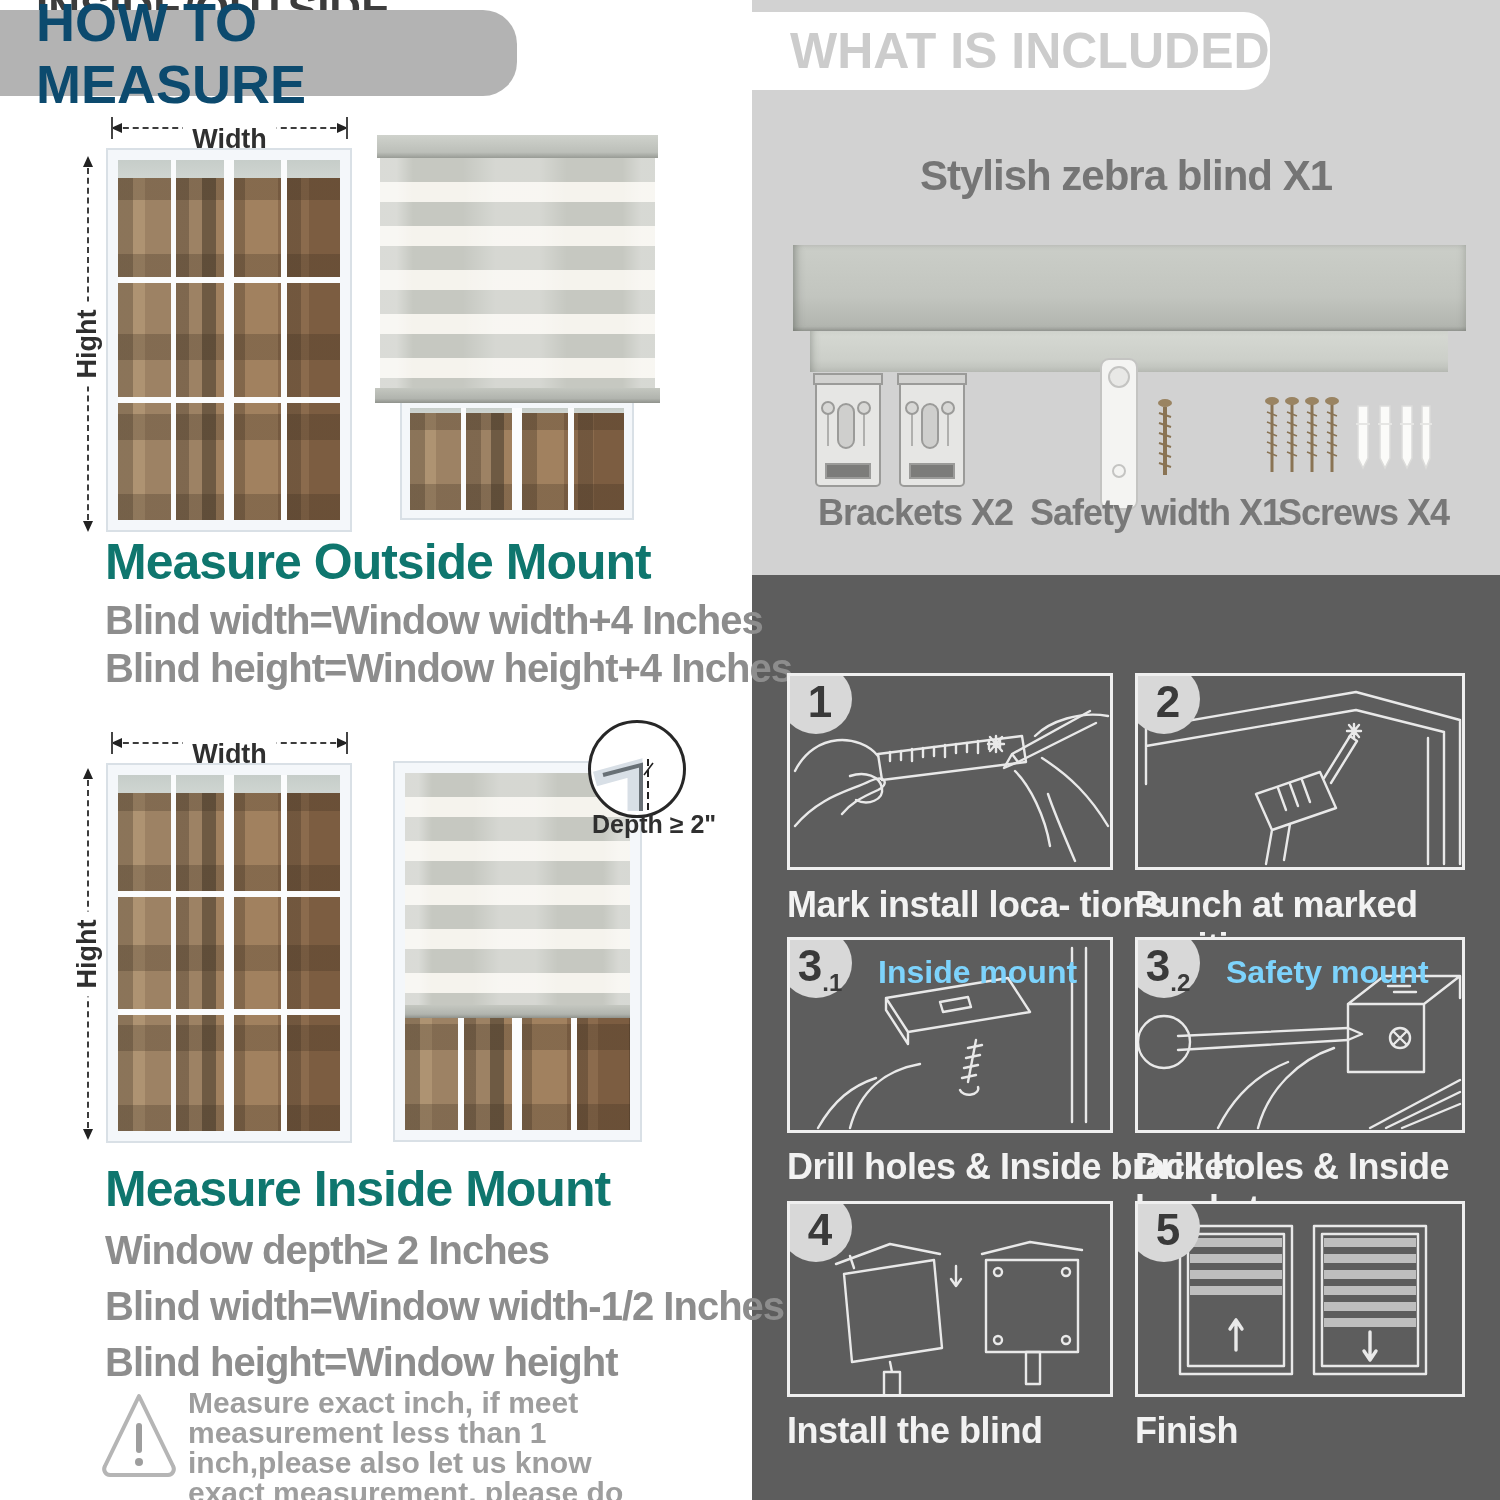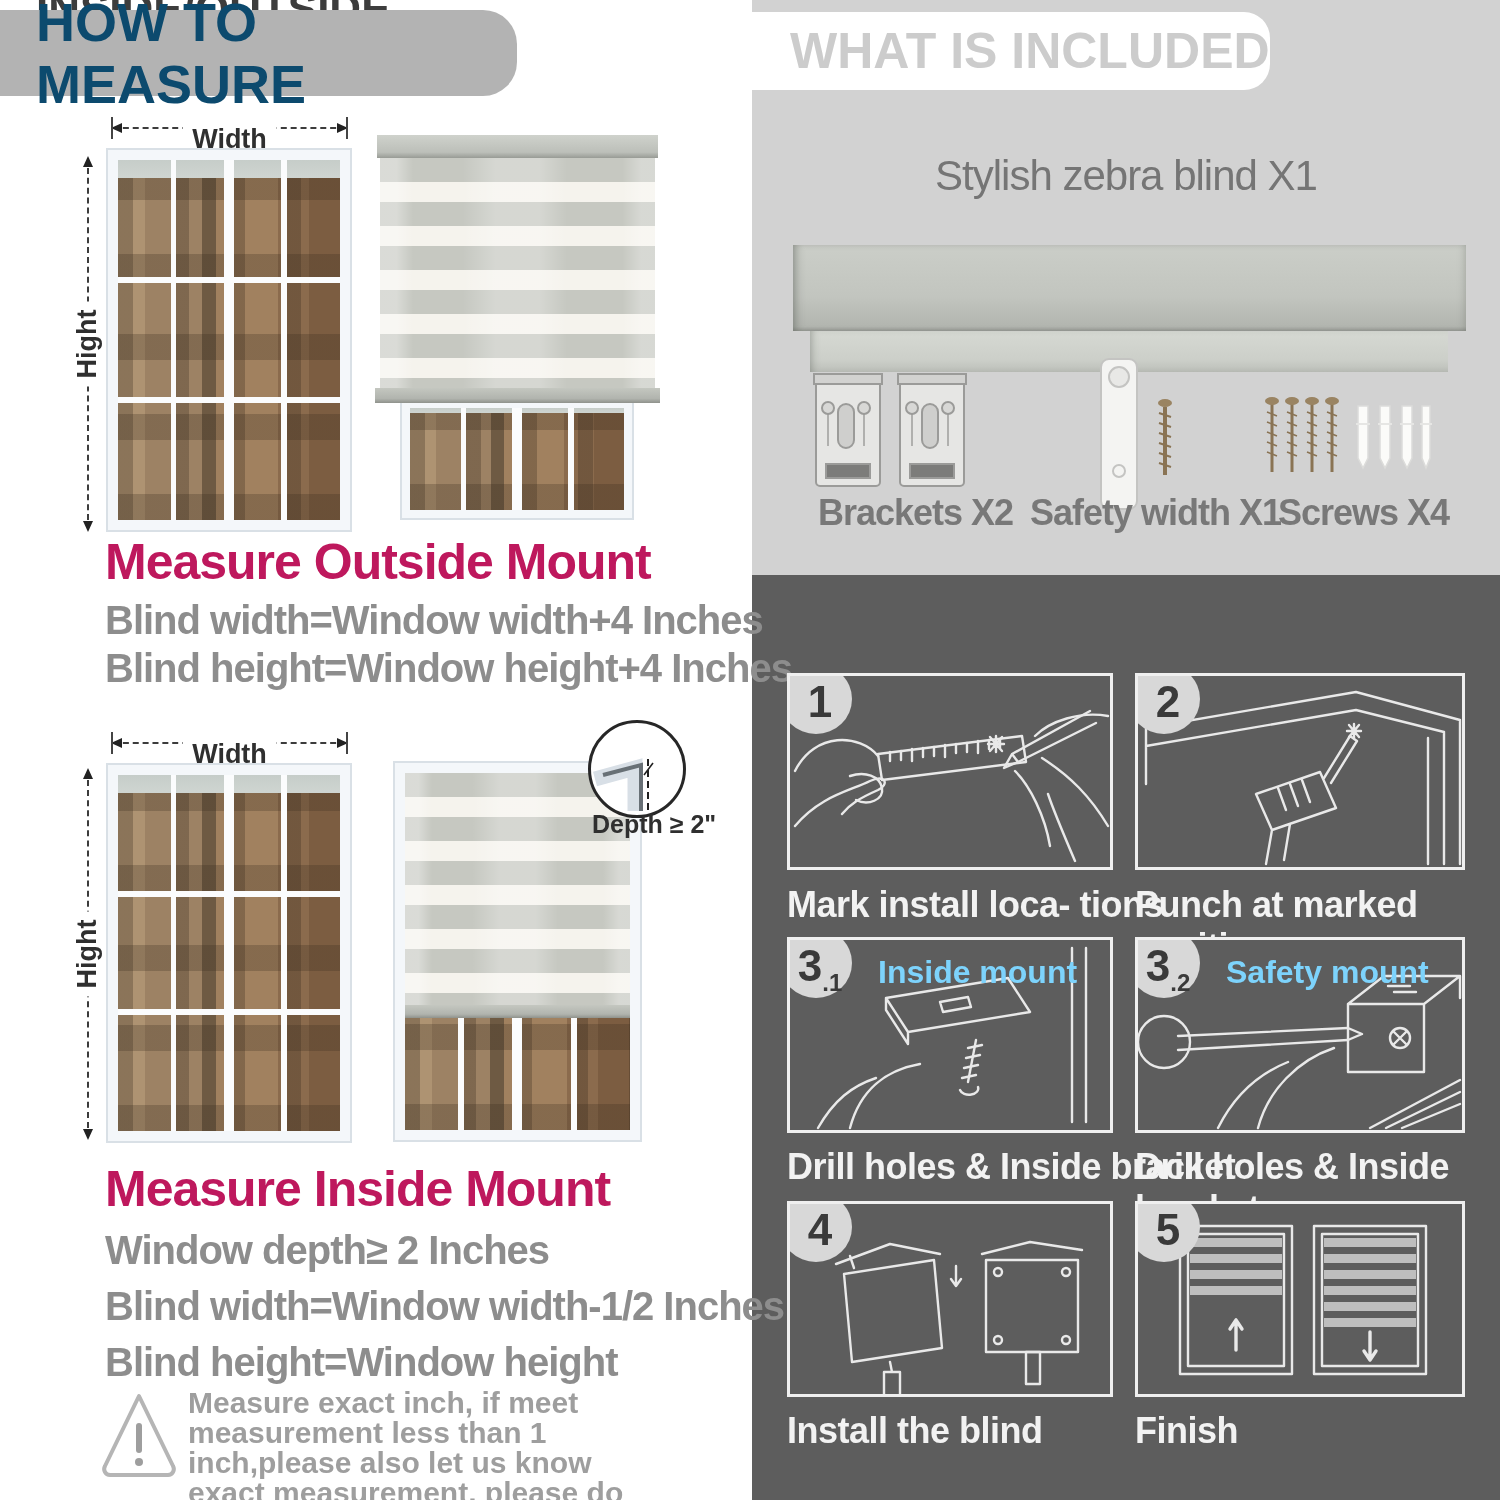--- a/index.html
+++ b/index.html
@@ -57,33 +57,33 @@
   .dim-label{position:absolute;left:50%;top:-16px;transform:translateX(-50%);background:#ffffff;
              padding:0 10px;font-size:27px;font-weight:700;color:#2f2f2f;line-height:32px;margin-top:10px;}
   .varrow{position:absolute;border-left:2px dashed #3c3c3c;}
   .varrow .ah{position:absolute;left:-6px;width:0;height:0;border-left:5px solid transparent;border-right:5px solid transparent;}
   .varrow .ah.t{top:-2px;border-bottom:11px solid #222;}
   .varrow .ah.b{bottom:-2px;border-top:11px solid #222;}
   .vdim-label{position:absolute;left:-44px;top:50%;transform:translateY(-50%) rotate(-90deg);
              font-size:27px;font-weight:700;color:#2f2f2f;background:#fff;padding:0 8px;}
 
   
-  .m-title{position:absolute;left:105px;margin:0;font-size:50px;font-weight:700;color:#be185d;letter-spacing:-1px;}
+  .m-title{position:absolute;left:105px;margin:0;font-size:50px;font-weight:700;color:#0f766e;letter-spacing:-1px;}
   .m-line{position:absolute;left:105px;margin:0;font-size:40px;font-weight:700;color:#8d8d8d;letter-spacing:-1px;}
   .warn-text{position:absolute;left:188px;top:1388px;width:470px;font-size:30px;line-height:30px;
              font-weight:700;color:#9e9e9e;}
 
   
   .magnifier{position:absolute;left:588px;top:720px;width:92px;height:92px;border-radius:50%;
              border:3px solid #272727;background:#ffffff;overflow:hidden;z-index:6;}
   .depth-label{position:absolute;left:592px;top:810px;font-size:25px;font-weight:700;color:#2f2f2f;z-index:6;}
 
   
   .blind-title{position:absolute;left:752px;top:152px;width:748px;text-align:center;
-               font-size:42px;font-weight:400;color:#757575;letter-spacing:-1px;}
+               font-size:42px;font-weight:700;color:#757575;letter-spacing:-1px;}
   .bar-main{position:absolute;left:793px;top:245px;width:673px;height:86px;
             background:linear-gradient(180deg,#cbcec8 0%,#c2c5bf 60%,#b2b5af 95%,#9a9d97 100%);
             box-shadow:inset 8px 0 10px -6px rgba(90,95,88,.6), inset -4px 0 8px -4px rgba(90,95,88,.4);}
   .bar-inset{position:absolute;left:810px;top:331px;width:638px;height:41px;
             background:linear-gradient(180deg,#d6d9d3 0%,#ccCFC9 70%,#bcbfb9 100%);
             box-shadow:inset 6px 0 8px -5px rgba(90,95,88,.5);}
   .item-label{position:absolute;font-size:36px;font-weight:700;color:#787878;letter-spacing:-1px;}
 
   
   .step{position:absolute;box-sizing:border-box;border:3px solid #efefef;background:#5d5d5d;overflow:hidden;}

